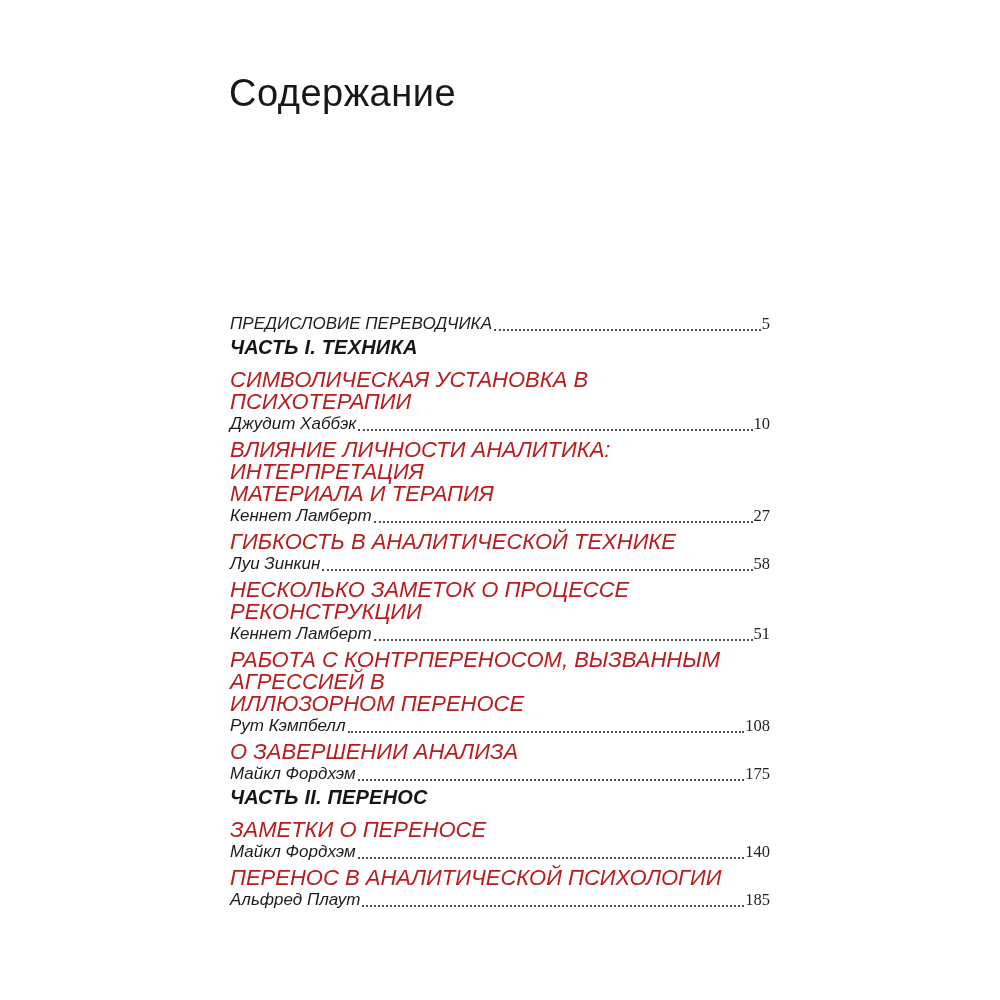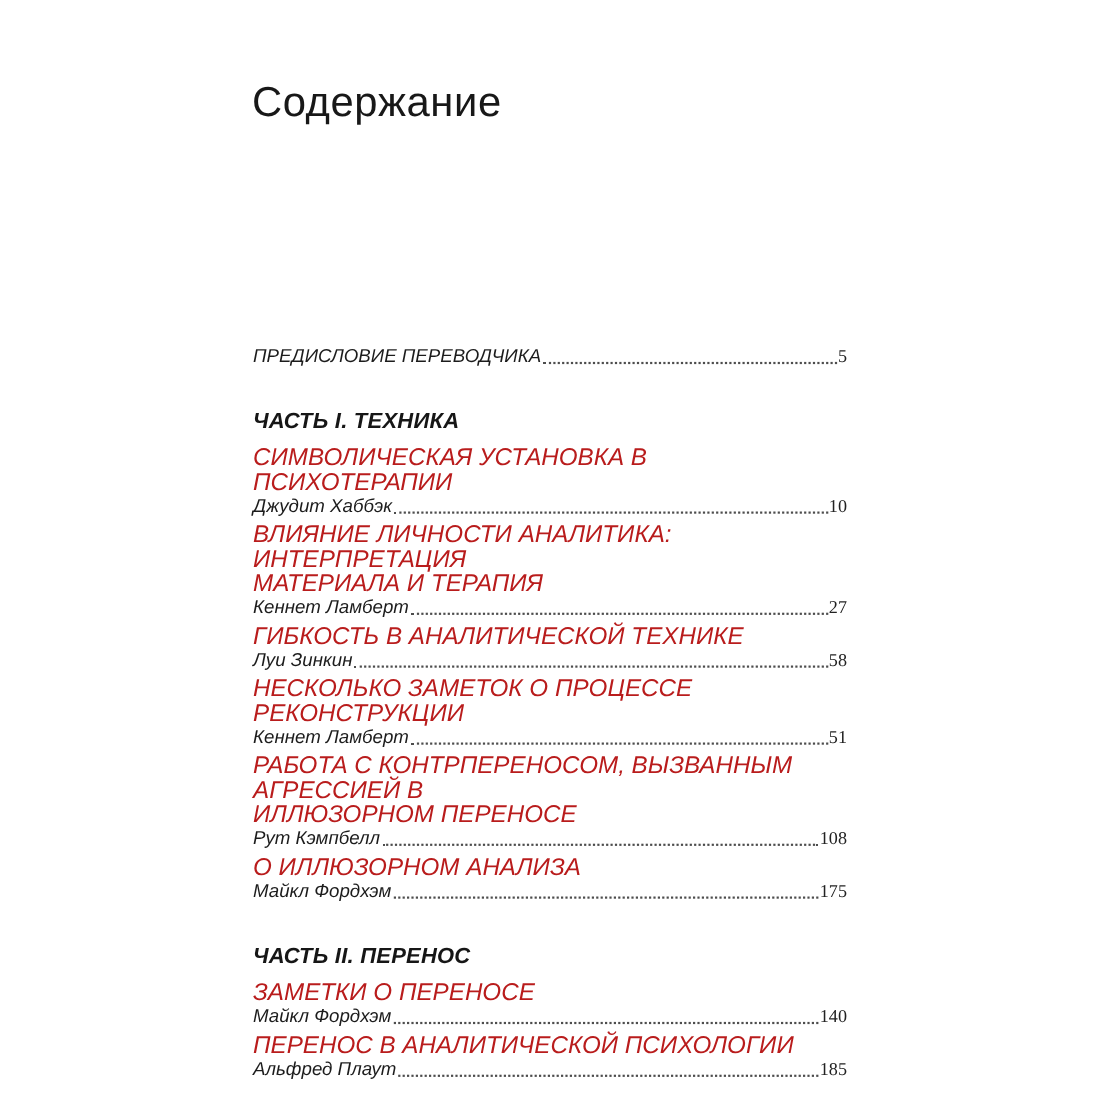--- a/index.html
+++ b/index.html
@@ -64,21 +64,20 @@
   }
   .page-num {
     flex: 0 0 auto;
     font-family: "Liberation Serif", serif;
     font-style: normal;
     font-size: 16.5px;
     line-height: 22px;
     color: #222222;
   }
   .section-heading {
-    margin-top: 36px;
     margin-bottom: 10px;
     font-style: italic;
     font-weight: 700;
     font-size: 20px;
     line-height: 24px;
     color: #161616;
     letter-spacing: 0.2px;
   }
 </style>
 </head>
@@ -141,21 +140,21 @@
       <div class="entry-title">РАБОТА С КОНТРПЕРЕНОСОМ,  ВЫЗВАННЫМ АГРЕССИЕЙ В
 ИЛЛЮЗОРНОМ ПЕРЕНОСЕ</div>
       <div class="dot-line">
         <span class="entry-author">Рут Кэмпбелл</span>
         <span class="leader"></span>
         <span class="page-num">108</span>
       </div>
     </div>
 
     <div class="entry">
-      <div class="entry-title">О ИЛЛЮЗОРНОМ АНАЛИЗА</div>
+      <div class="entry-title">О ЗАВЕРШЕНИИ АНАЛИЗА</div>
       <div class="dot-line">
         <span class="entry-author">Майкл Фордхэм</span>
         <span class="leader"></span>
         <span class="page-num">175</span>
       </div>
     </div>
 
     <div class="section-heading">ЧАСТЬ II. ПЕРЕНОС</div>
 
     <div class="entry">

